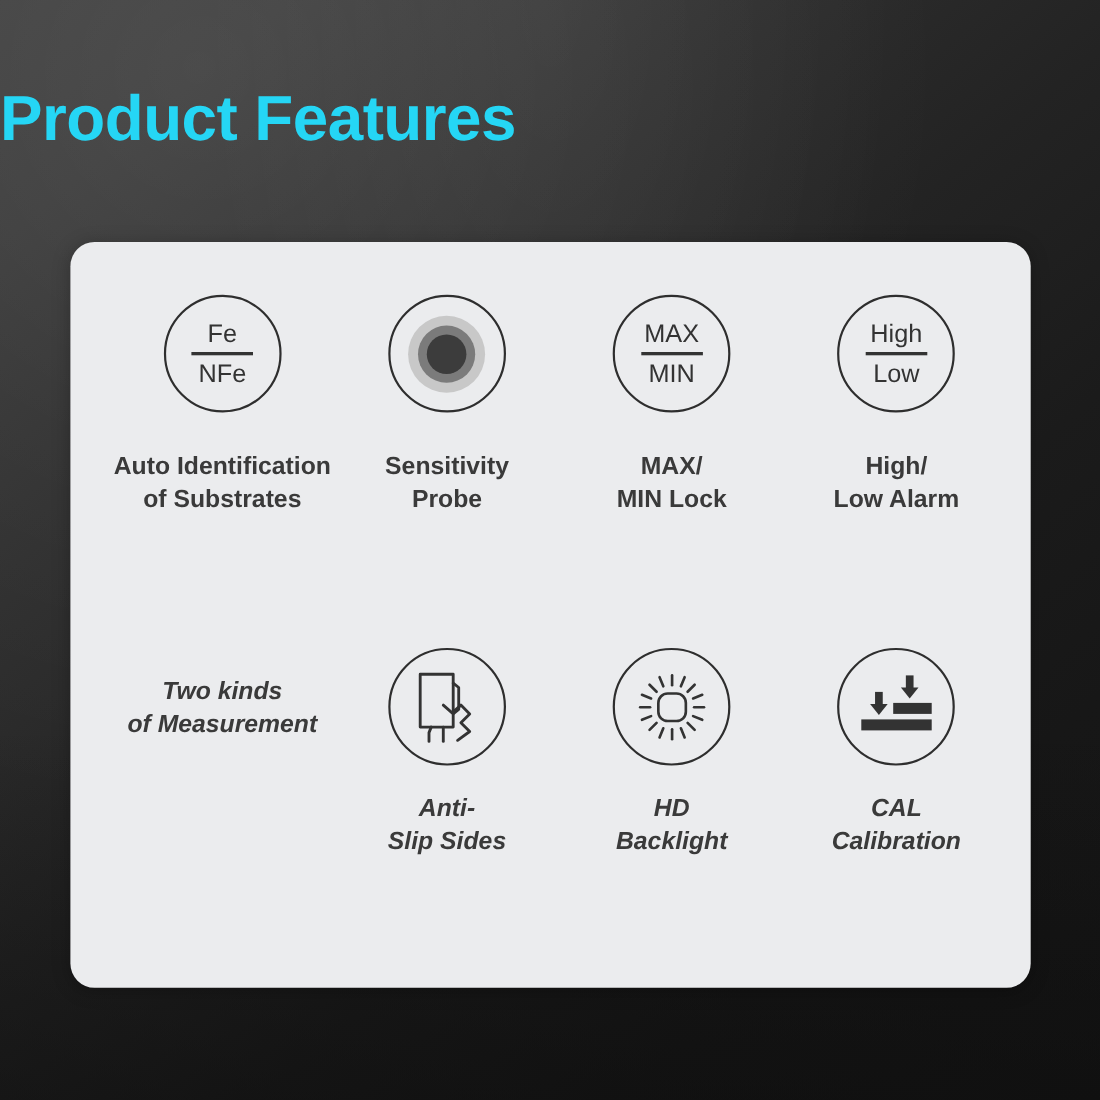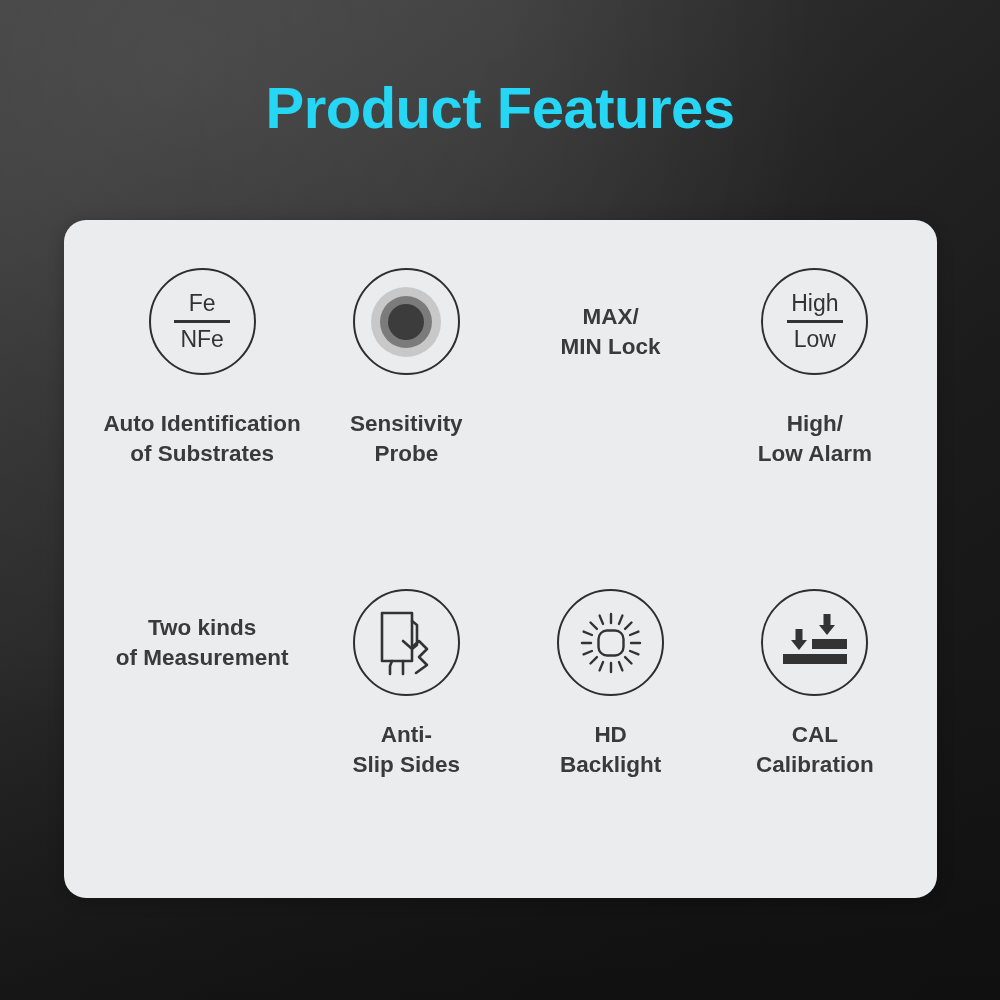--- a/index.html
+++ b/index.html
@@ -31,21 +31,21 @@
     height: 34%;
     background: linear-gradient(180deg, rgba(10,10,10,0) 0%, rgba(10,10,10,0.45) 100%);
     pointer-events: none;
   }
 
   .title {
     position: absolute;
     top: 74px;
     left: 0;
     width: 1000px;
-    text-align: center;
+    text-align: left;
     font-size: 58px;
     font-weight: bold;
     letter-spacing: -0.5px;
     color: #25d6f5;
     z-index: 3;
   }
 
   .card {
     position: absolute;
     left: 64px;
@@ -124,21 +124,21 @@
 
   .label {
     margin-top: 34px;
     text-align: center;
     font-size: 22.5px;
     font-weight: bold;
     color: #3a3a3a;
     line-height: 1.32;
     white-space: pre-line;
   }
-  .feature.row2 .label { margin-top: 24px; }
+  .feature.row2 .label { margin-top: 24px; font-style: italic; }
 
   svg { display: block; }
 </style>
 </head>
 <body>
 
 <div class="poster">
 
   <div class="title">Product Features</div>
 
@@ -163,20 +163,27 @@
             <div class="probe-mid">
               <div class="probe-core"></div>
             </div>
           </div>
         </div>
         <div class="label">Sensitivity
 Probe</div>
       </div>
 
       <div class="feature">
+        <div class="icon-circle">
+          <div class="frac">
+            <span class="top">MAX</span>
+            <span class="rule"></span>
+            <span class="bot">MIN</span>
+          </div>
+        </div>
         <div class="label">MAX/
 MIN Lock</div>
       </div>
 
       <div class="feature">
         <div class="icon-circle">
           <div class="frac">
             <span class="top">High</span>
             <span class="rule"></span>
             <span class="bot">Low</span>

